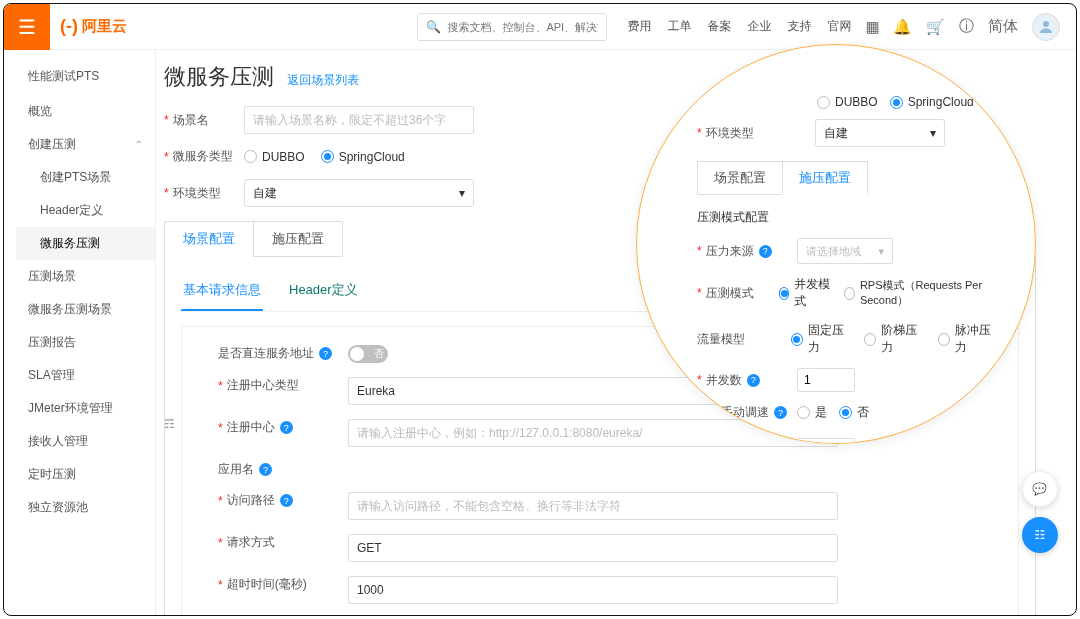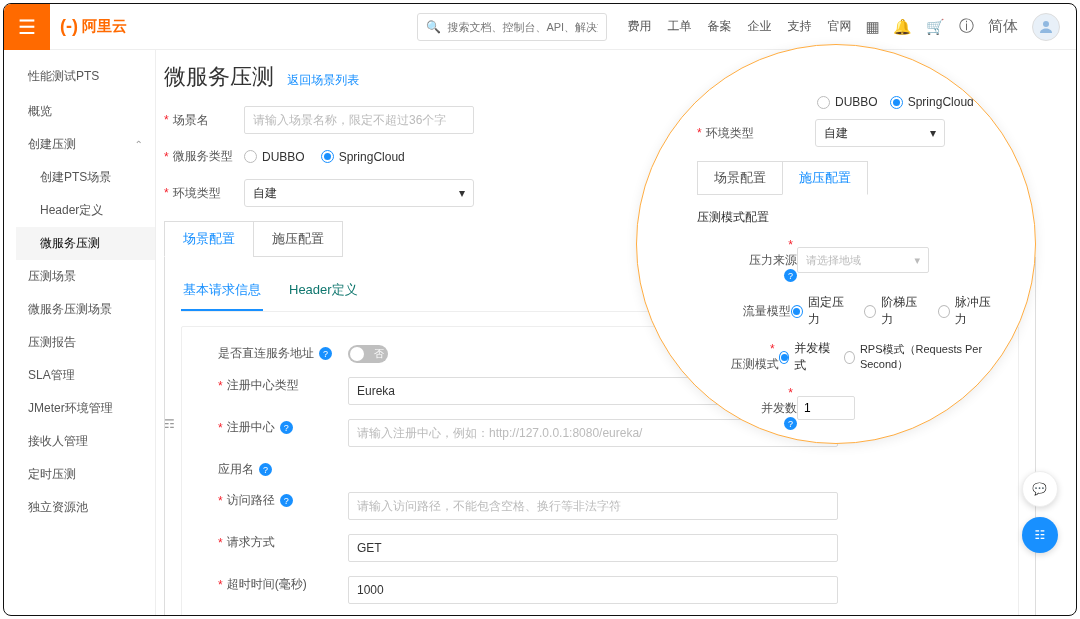--- a/index.html
+++ b/index.html
@@ -220,25 +220,25 @@
     font-size: 12px;
   }
   .mag .radio-group { gap: 12px; }
   .mag .form-row .label { width: 58px; }
   .mag .select { width: 130px; }
   .mag .tabs { margin-top: 12px; }
   .mag .tab { padding: 7px 16px; }
   .mag .section-title { font-size: 12px; color: #333; margin: 14px 0 12px 0; }
   .mag .mrow { display: flex; align-items: center; margin-bottom: 12px; }
   .mag .mlabel {
-    width: 100px; display: flex; align-items: flex-end; color: #555; flex-direction: column;
+    width: 100px; display: flex; align-items: center; color: #555;
   }
   .mag .mlabel.req::before { content: "*"; color: #f5222d; margin-right: 4px; }
   .mag .sel2 {
-    width: 132px; height: 26px; border: 1px solid #ddd; border-radius: 2px;
+    width: 96px; height: 26px; border: 1px solid #ddd; border-radius: 2px;
     display: flex; align-items: center; justify-content: space-between;
     padding: 0 8px; color: #bbb; font-size: 11px; cursor: pointer;
   }
   .mag .small-input {
     width: 58px; height: 24px; border: 1px solid #ddd; border-radius: 2px;
     padding: 0 6px; font-size: 12px;
   }
   .fab {
     position: absolute; right: 18px;
     width: 36px; height: 36px; border-radius: 50%;
@@ -463,50 +463,50 @@
         <div class="mlabel req">
             <span>压力来源</span>
             <span class="help">?</span>
           </div>
         <div class="sel2">
             <span>请选择地域</span>
             <span>▾</span>
           </div>
       </div>
       <div class="mrow">
+        <div class="mlabel req">
+            <span>压测模式</span>
+          </div>
+        <div class="radio-group">
+          <label class="radio-label">
+              <span class="radio on"></span>
+              <span>并发模式</span>
+            </label>
+          <label class="radio-label">
+              <span class="radio"></span>
+              <span style="font-size:11px;">RPS模式（Requests Per Second）</span>
+            </label>
+        </div>
+      </div>
+      <div class="mrow">
         <div class="mlabel">
             <span>流量模型</span>
           </div>
         <div class="radio-group">
           <label class="radio-label">
               <span class="radio on"></span>
               <span>固定压力</span>
             </label>
           <label class="radio-label">
               <span class="radio"></span>
               <span>阶梯压力</span>
             </label>
           <label class="radio-label">
               <span class="radio"></span>
               <span>脉冲压力</span>
-            </label>
-        </div>
-      </div>
-      <div class="mrow">
-        <div class="mlabel req">
-            <span>压测模式</span>
-          </div>
-        <div class="radio-group">
-          <label class="radio-label">
-              <span class="radio on"></span>
-              <span>并发模式</span>
-            </label>
-          <label class="radio-label">
-              <span class="radio"></span>
-              <span style="font-size:11px;">RPS模式（Requests Per Second）</span>
             </label>
         </div>
       </div>
       <div class="mrow">
         <div class="mlabel req">
             <span>并发数</span>
             <span class="help">?</span>
           </div>
         <input class="small-input" value="1" style="">
       </div>

